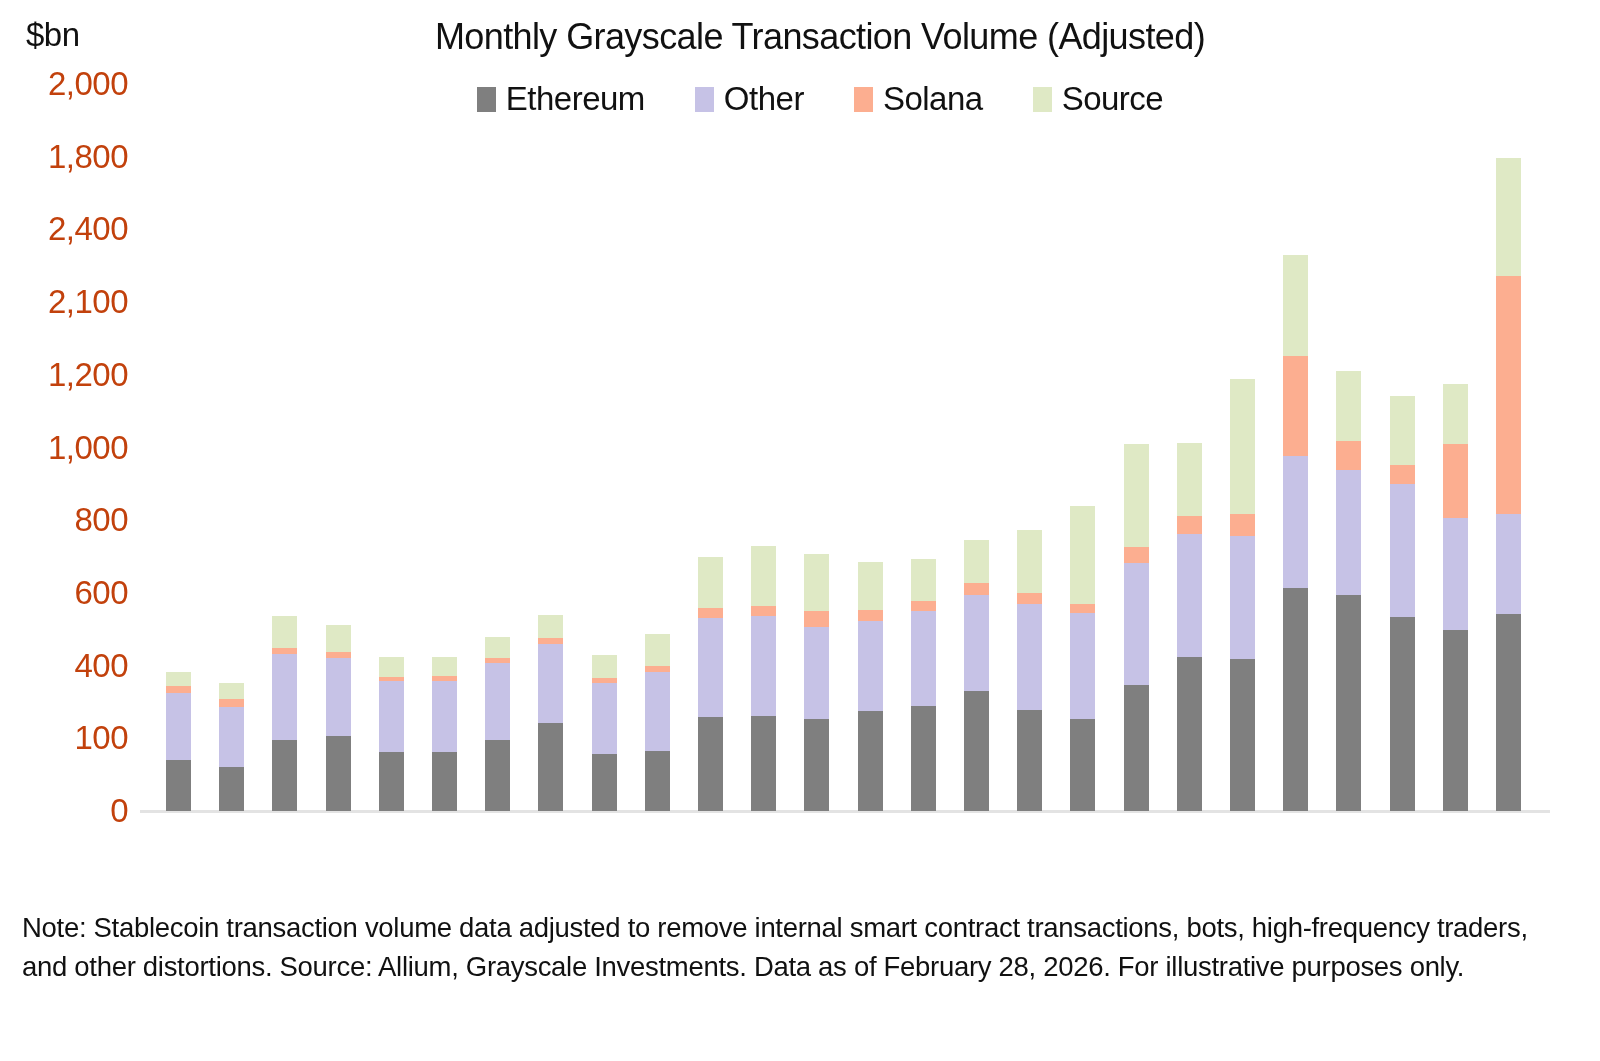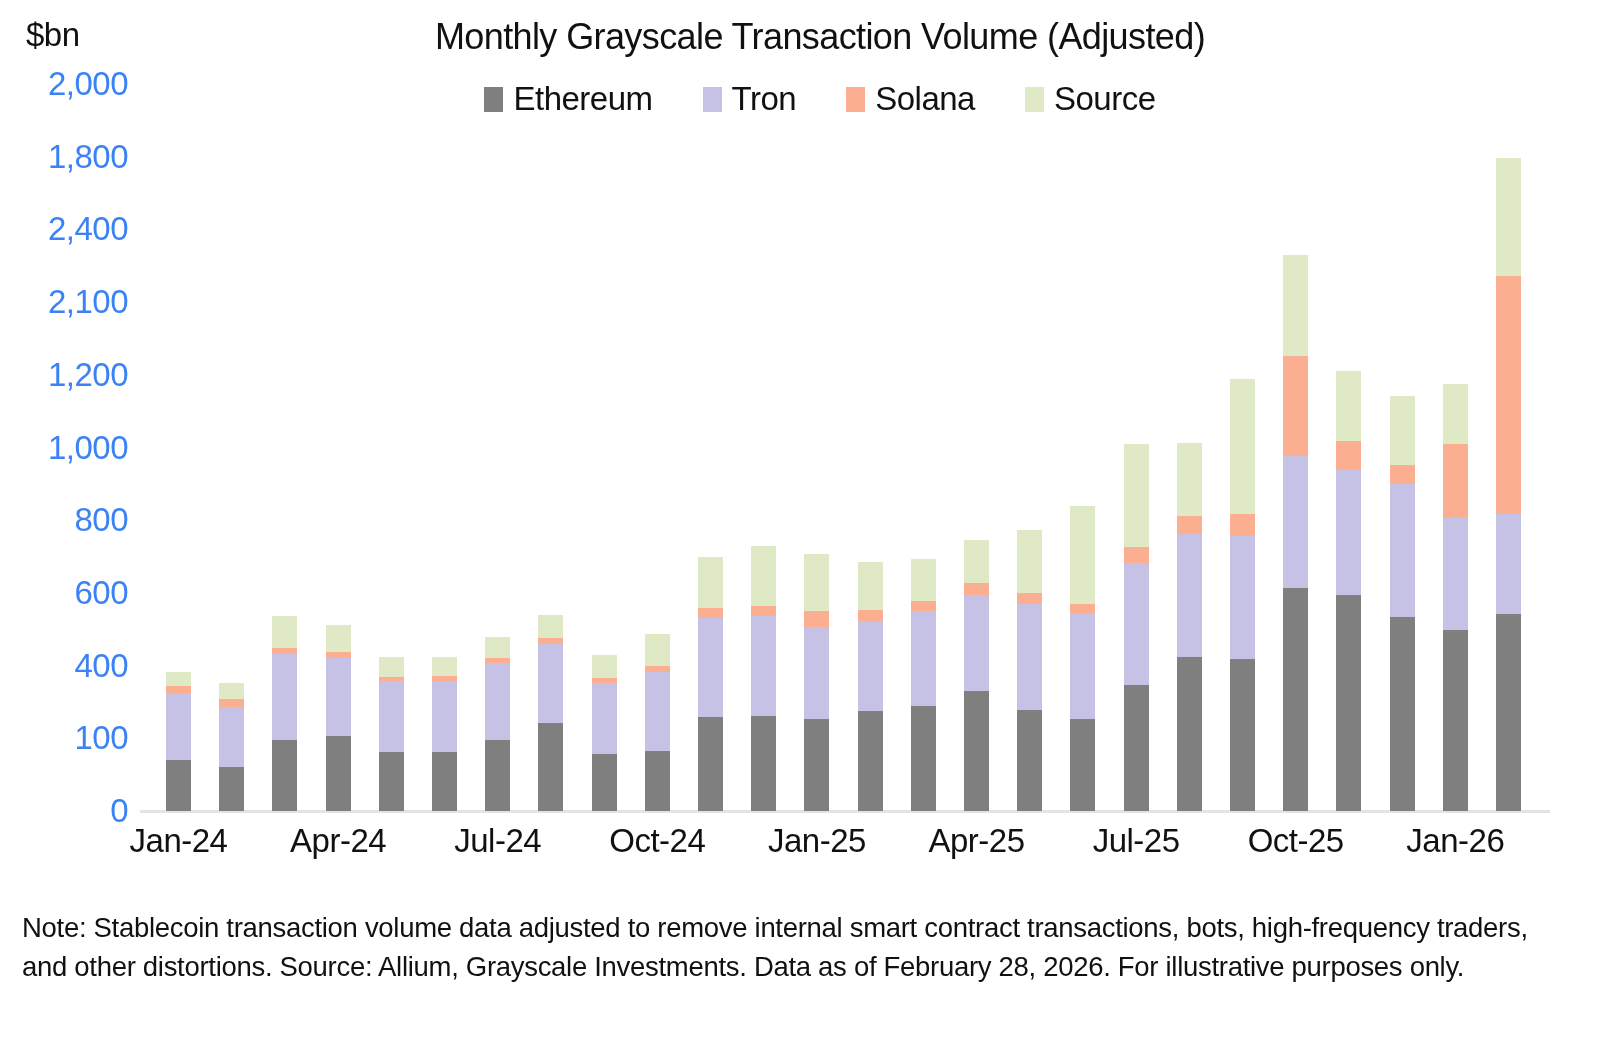--- a/index.html
+++ b/index.html
@@ -26,21 +26,21 @@
   .legend{
     position:absolute;left:240px;top:80px;width:1160px;
     display:flex;justify-content:center;align-items:center;gap:50px;
   }
   .legend-item{display:flex;align-items:center;gap:10px;}
   .legend-swatch{width:19px;height:25px;display:inline-block;}
   .legend-text{font-size:33px;letter-spacing:-0.5px;color:#111;white-space:nowrap;}
   .y-axis{position:absolute;left:0;top:60px;width:128px;height:760px;}
   .ytick{
     position:absolute;right:0;width:120px;text-align:right;
-    font-size:33px;letter-spacing:-0.5px;color:#3b82f6;
+    font-size:33px;letter-spacing:-0.5px;color:#c2410c;
     transform:translateY(-50%);
   }
   .baseline{
     position:absolute;left:140px;top:810px;width:1410px;height:3px;
     background:#e3e3e3;
   }
   .bars{
     position:absolute;left:140px;top:84px;width:1420px;height:727px;
   }
   .bar{position:absolute;bottom:0;width:25px;display:flex;flex-direction:column;justify-content:flex-end;}
@@ -67,21 +67,21 @@
 
   <div class="chart-title">Monthly Grayscale Transaction Volume (Adjusted)</div>
 
   <div class="legend" id="legend">
       <div class="legend-item">
         <span class="legend-swatch" style="background: rgb(127, 127, 127);"></span>
         <span class="legend-text">Ethereum</span>
       </div>
       <div class="legend-item">
         <span class="legend-swatch" style="background: rgb(198, 194, 230);"></span>
-        <span class="legend-text">Tron</span>
+        <span class="legend-text">Other</span>
       </div>
       <div class="legend-item">
         <span class="legend-swatch" style="background: rgb(252, 174, 144);"></span>
         <span class="legend-text">Solana</span>
       </div>
       <div class="legend-item">
         <span class="legend-swatch" style="background: rgb(223, 233, 197);"></span>
         <span class="legend-text">Source</span>
       </div>
     </div>
@@ -254,27 +254,16 @@
         <div class="seg" style="height: 180.66px; background: rgb(127, 127, 127);"></div>
       </div>
       <div class="bar" style="left: 1356px;">
         <div class="seg" style="height: 117.774px; background: rgb(223, 233, 197);"></div>
         <div class="seg" style="height: 238.82px; background: rgb(252, 174, 144);"></div>
         <div class="seg" style="height: 99.2355px; background: rgb(198, 194, 230);"></div>
         <div class="seg" style="height: 197.38px; background: rgb(127, 127, 127);"></div>
       </div>
     </div>
 
-  <div class="x-axis" id="x-axis">
-      <div class="xtick" style="left: 38.5px;">Jan-24</div>
-      <div class="xtick" style="left: 198.1px;">Apr-24</div>
-      <div class="xtick" style="left: 357.7px;">Jul-24</div>
-      <div class="xtick" style="left: 517.3px;">Oct-24</div>
-      <div class="xtick" style="left: 676.9px;">Jan-25</div>
-      <div class="xtick" style="left: 836.5px;">Apr-25</div>
-      <div class="xtick" style="left: 996.1px;">Jul-25</div>
-      <div class="xtick" style="left: 1155.7px;">Oct-25</div>
-      <div class="xtick" style="left: 1315.3px;">Jan-26</div>
-    </div>
 
   <div class="footnote">Note: Stablecoin transaction volume data adjusted to remove internal smart contract transactions, bots, high-frequency traders, and other distortions. Source: Allium, Grayscale Investments. Data as of February 28, 2026. For illustrative purposes only.</div>
 
 </div>
 
 </body></html>

